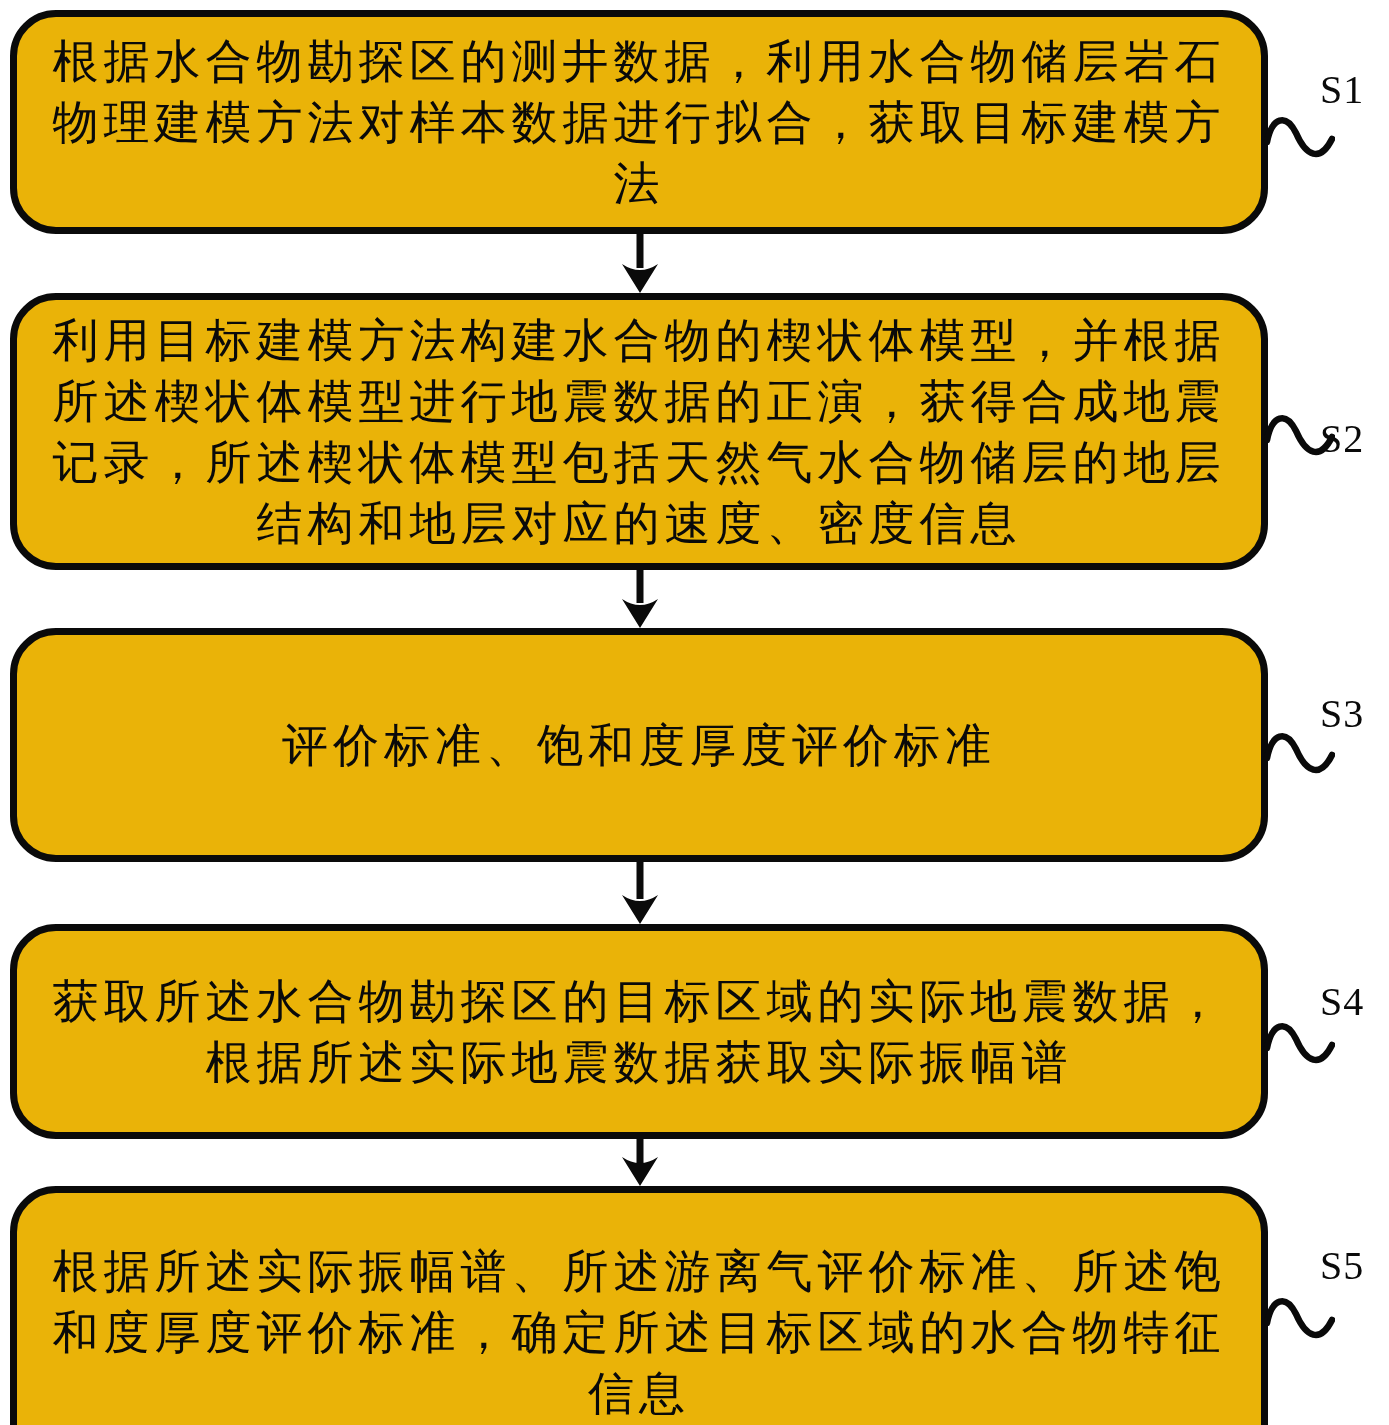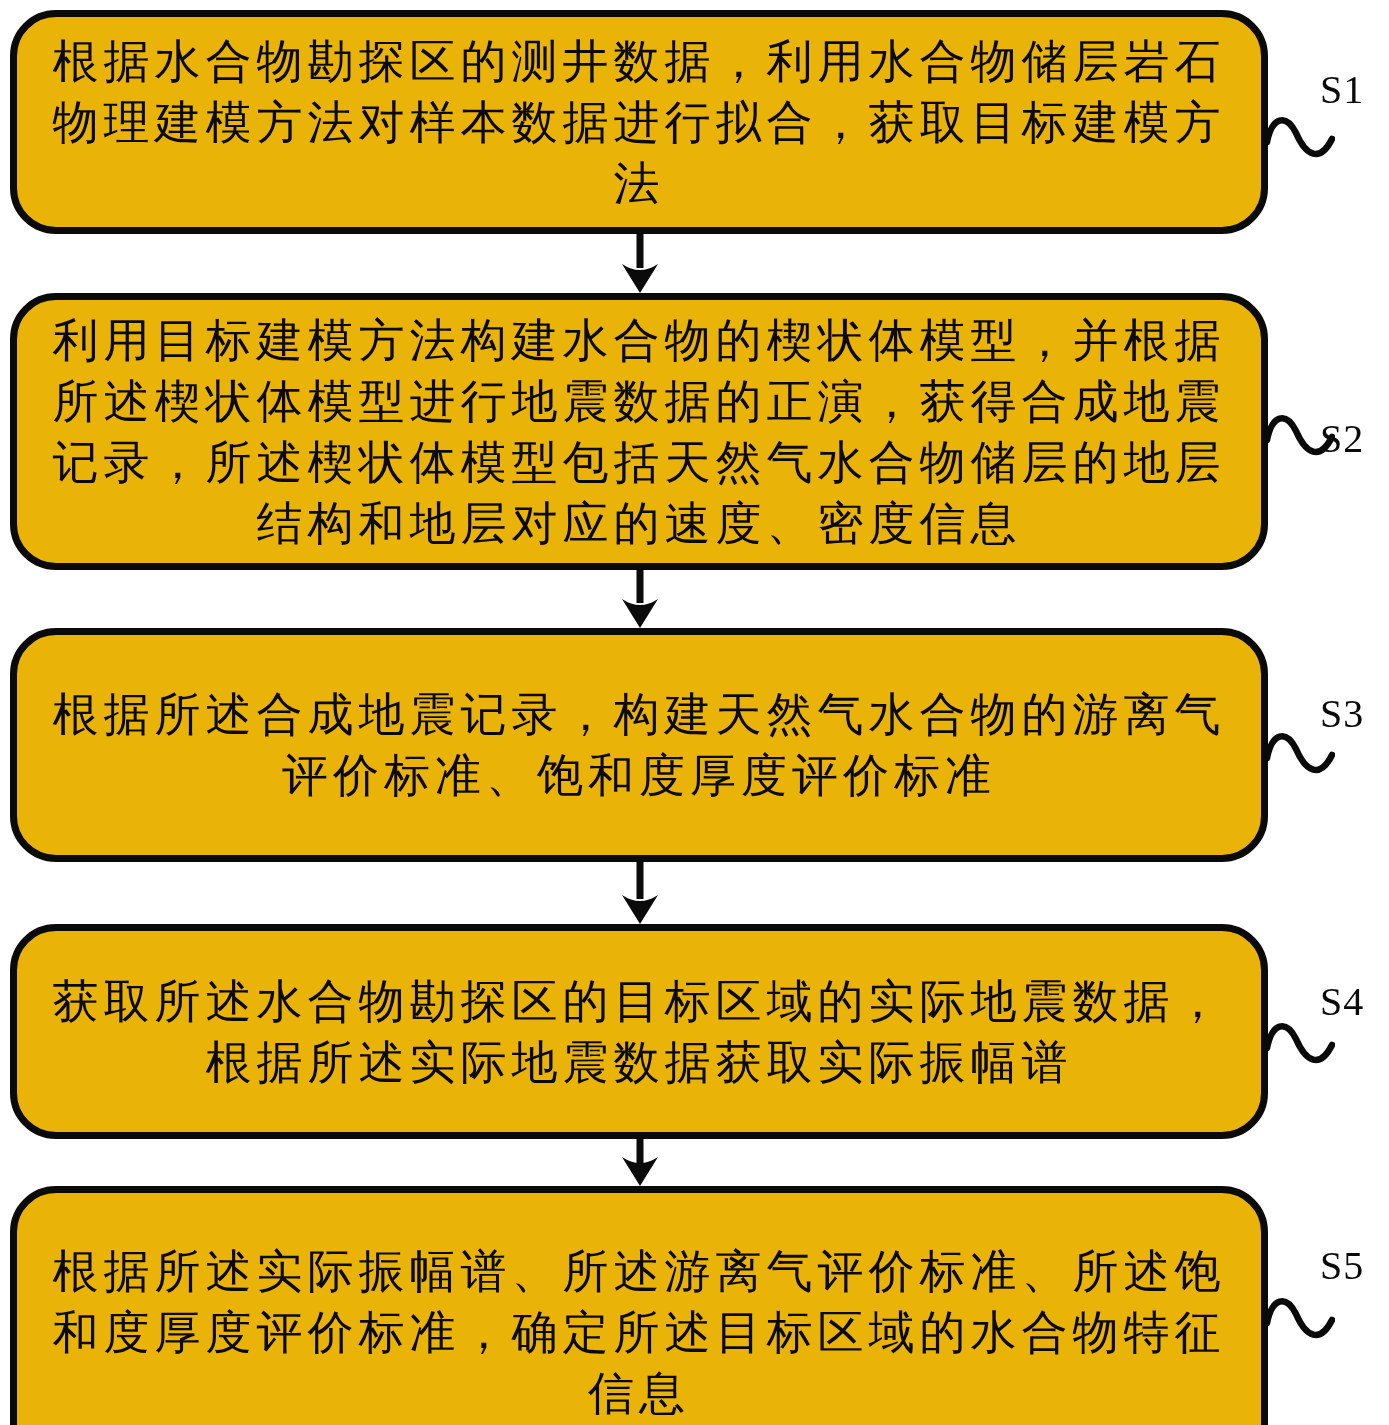--- a/index.html
+++ b/index.html
@@ -62,21 +62,20 @@
     <div class="box-line">结构和地层对应的速度、密度信息</div>
   </div>
   <div class="arrow a2">
     <svg viewBox="0 0 46 58">
       <rect x="19.5" y="0" width="7" height="33" fill="#0a0a0a"></rect>
       <path d="M5,29 Q23,41 41,29 L23,58 Z" fill="#0a0a0a"></path>
     </svg>
   </div>
 
   <div class="flow-box box3">
-    <div class="box-line">根据所述合成地震记录，构建天然气水合物的游离气</div>
     <div class="box-line">评价标准、饱和度厚度评价标准</div>
   </div>
   <div class="arrow a3">
     <svg viewBox="0 0 46 62">
       <rect x="19.5" y="0" width="7" height="37" fill="#0a0a0a"></rect>
       <path d="M5,33 Q23,45 41,33 L23,62 Z" fill="#0a0a0a"></path>
     </svg>
   </div>
 
   <div class="flow-box box4">

